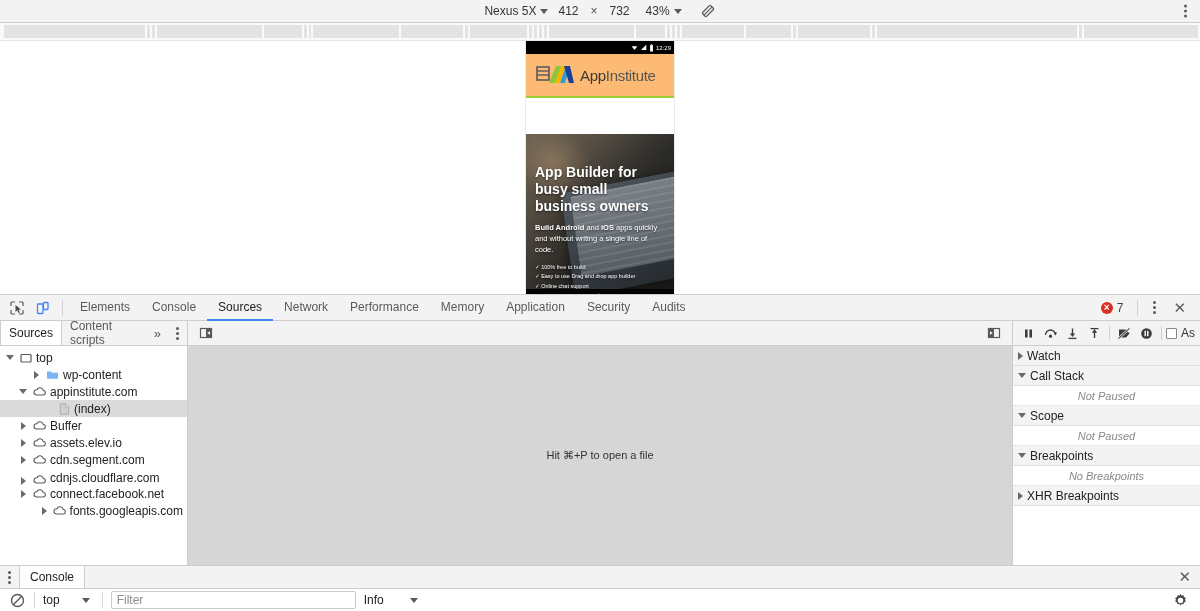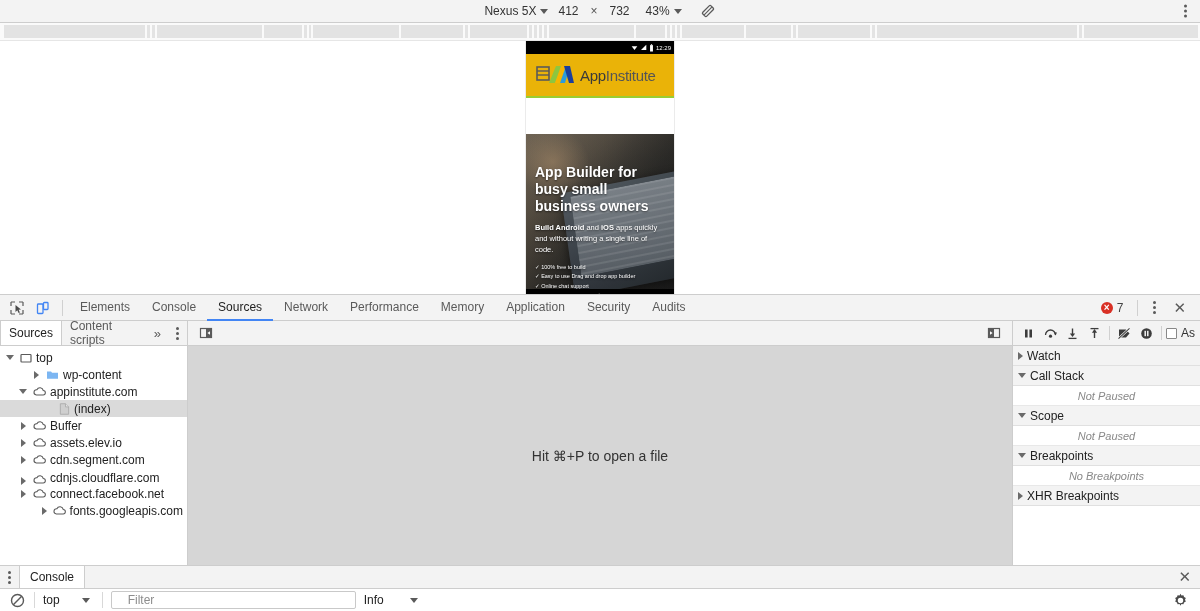--- a/index.html
+++ b/index.html
@@ -77,21 +77,21 @@
     height: 265px;
   }
   .phone-status {
     height: 13px; background: #000;
     display: flex; align-items: center; justify-content: flex-end;
     padding-right: 3px; gap: 2px;
   }
   .sb-icon { display: block; }
   .sb-time { color: #fff; font-size: 6px; line-height: 1; font-family: "Liberation Sans", sans-serif; }
   .phone-header {
-    background: #eab308; height: 44px;
+    background: #fdba74; height: 44px;
     display: flex; align-items: center; padding-left: 10px;
     border-bottom: 2px solid #9acd32;
   }
   .logo-wrap { display: flex; align-items: center; gap: 2px; }
   .brand-text { font-size: 15px; color: #3a3a3a; letter-spacing: -0.3px; white-space: nowrap; }
   .brand-text .b1 { font-weight: 400; }
   .brand-text .b2 { font-weight: 300; color: #555; }
   .phone-hero {
     flex: 1;
     position: relative;
@@ -230,21 +230,21 @@
     flex: 1; display: flex; flex-direction: column; min-width: 0;
     background: #d6d6d6;
   }
   .editor-toolbar {
     height: 25px; min-height: 25px; background: #f3f3f3;
     border-bottom: 1px solid #cdcdcd;
     display: flex; align-items: center; padding: 0 5px;
   }
   .editor-empty {
     flex: 1; display: flex; align-items: center; justify-content: center;
-    color: #333; font-size: 14px;
+    color: #333; font-size: 11px;
   }
 
   
   .debugger {
     width: 188px; min-width: 188px;
     background: #fff;
     border-left: 1px solid #cdcdcd;
     display: flex; flex-direction: column;
     overflow: hidden;
   }
@@ -292,21 +292,21 @@
     padding: 0 8px; background: #fff;
   }
   .clear-btn { width: 18px; height: 18px; display: flex; align-items: center; justify-content: center; cursor: pointer; }
   .ctx-select {
     display: flex; align-items: center; gap: 22px; font-size: 12px; color: #222;
     cursor: pointer; padding-right: 4px;
   }
   .v-sep { width: 1px; height: 16px; background: #d8d8d8; }
   .filter-input {
     width: 245px; height: 18px; border: 1px solid #c9c9c9; border-radius: 2px;
-    font-size: 12px; padding: 0 16px; color: #222; background: #fff;
+    font-size: 12px; padding: 0 5px; color: #222; background: #fff;
     font-family: "Liberation Sans", sans-serif;
   }
   .filter-input::placeholder { color: #8d8d8d; }
   .level-select { display: flex; align-items: center; gap: 26px; font-size: 12px; color: #222; cursor: pointer; }
   .console-gear { margin-left: auto; padding: 0 4px; cursor: pointer; display: flex; align-items: center; }
 </style>
 </head>
 <body>
 
 <div id="app">

